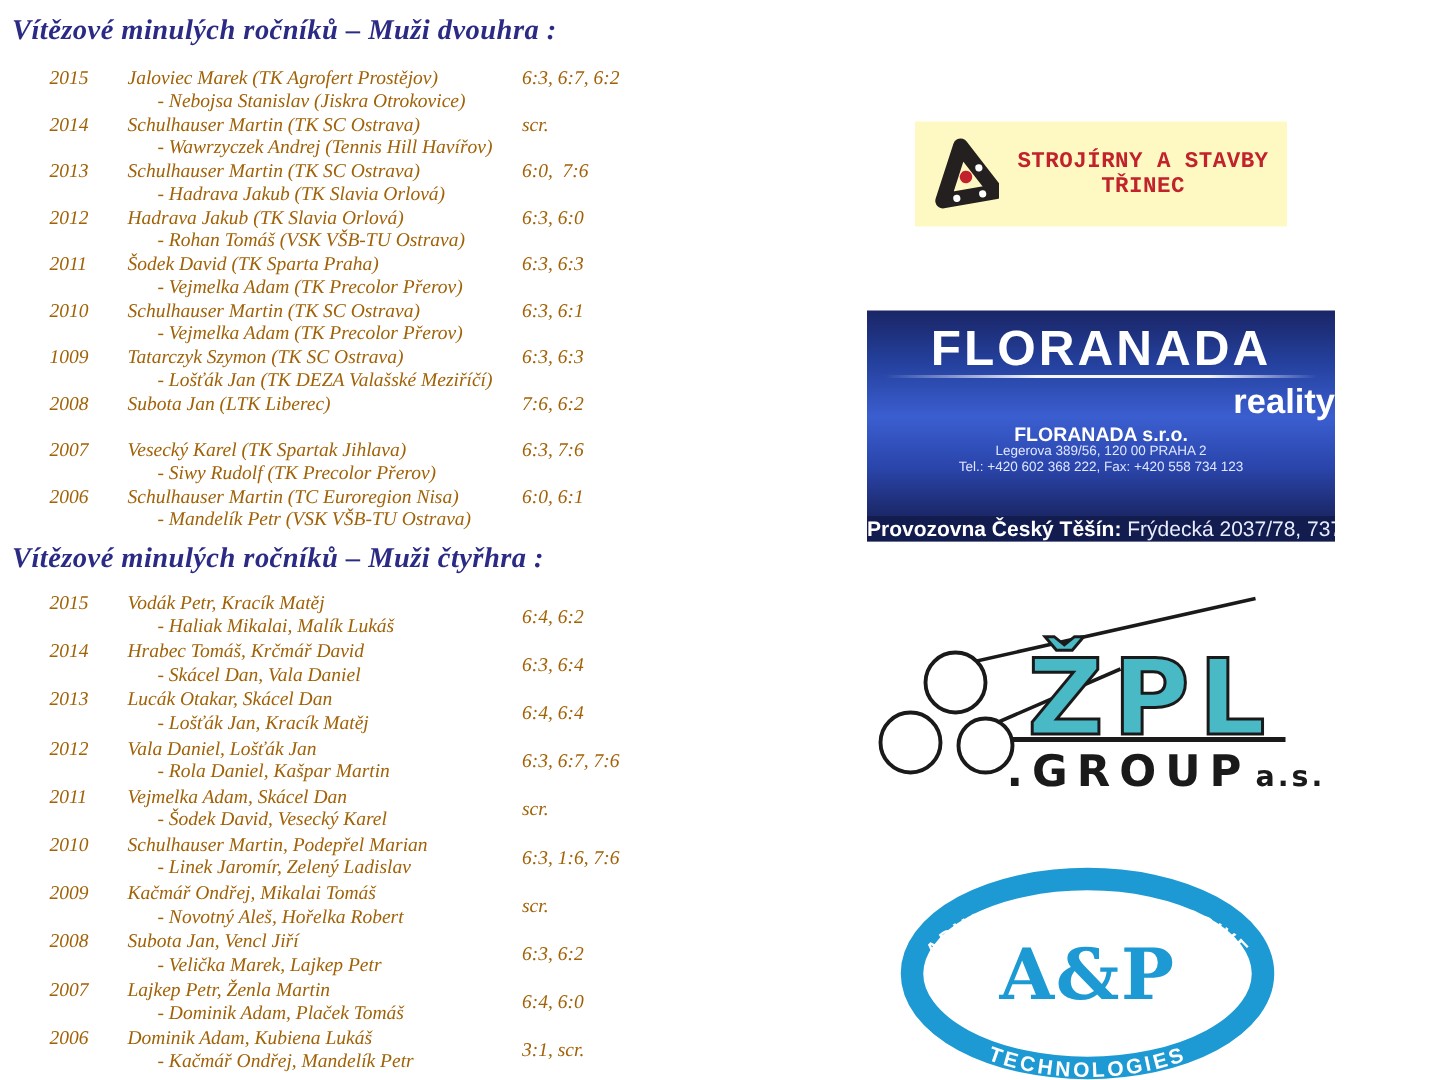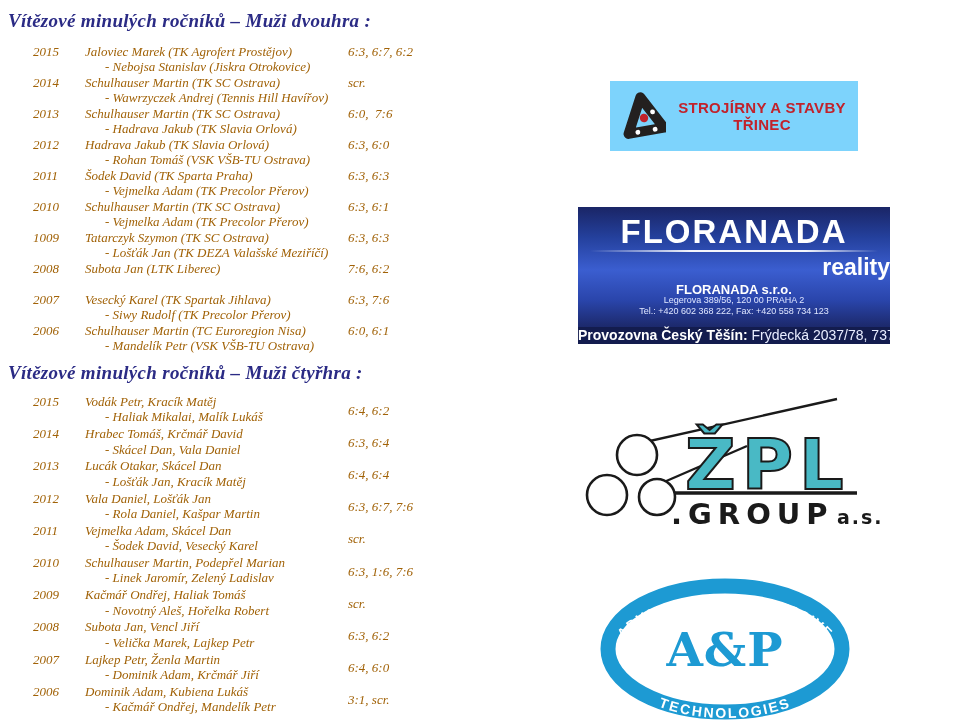--- a/index.html
+++ b/index.html
@@ -23,31 +23,31 @@
   #rows-singles .entry{height:31px;}
   #rows-doubles .entry{height:32.2px;}
   .entry .year{position:absolute;left:33px;top:0;}
   .entry .winner{position:absolute;left:85px;top:0;white-space:nowrap;}
   .entry .runner{position:absolute;left:105px;top:15.4px;white-space:nowrap;}
   .entry .score{position:absolute;left:348px;top:0;white-space:pre;}
   .entry .score.middle{top:8.6px;}
   
   #strojirny{
     position:absolute;left:610px;top:81px;width:248px;height:70px;
-    background:#7dd3fc;display:flex;align-items:center;
-    font-family:Liberation Sans, sans-serif;
+    background:#fef9c3;display:flex;align-items:center;
+    font-family:Liberation Mono, monospace;
   }
   #strojirny .tri{margin-left:12px;flex:0 0 auto;}
   #strojirny .txt{
     flex:1;text-align:center;color:#c1222b;font-weight:bold;
     font-size:15px;line-height:17px;letter-spacing:.3px;
   }
   
   #floranada{
-    position:absolute;left:578px;top:207px;width:312px;height:137px;
+    position:absolute;left:578px;top:207px;width:312px;height:154px;
     background:linear-gradient(180deg,#1a2566 0%,#24409c 22%,#3b5ed0 46%,#2a45ab 68%,#1d2b70 86%,#131c4e 100%);
     color:#fff;text-align:center;font-family:"Liberation Sans", sans-serif;
     overflow:hidden;
   }
   #floranada .flo-name{font-size:33px;font-weight:bold;letter-spacing:2px;margin-top:8px;line-height:34px;}
   #floranada .flo-line{height:2px;margin:1px 12px 2px 12px;
     background:linear-gradient(90deg,rgba(255,255,255,0) 0%,rgba(255,255,255,.95) 35%,rgba(255,255,255,.95) 75%,rgba(255,255,255,0) 100%);}
   #floranada .flo-reality{font-size:23px;font-weight:bold;line-height:26px;margin-bottom:4px;text-align:right;}
   #floranada .flo-company{font-size:13px;font-weight:bold;line-height:11px;}
   #floranada .flo-addr{font-size:9px;line-height:11px;color:#dfe6ff;}
@@ -160,34 +160,34 @@
       <span class="score middle">scr.</span>
     </div>
     <div class="entry">
       <span class="year">2010</span>
       <span class="winner">Schulhauser Martin, Podepřel Marian</span>
       <span class="runner">- Linek Jaromír, Zelený Ladislav</span>
       <span class="score middle">6:3, 1:6, 7:6</span>
     </div>
     <div class="entry">
       <span class="year">2009</span>
-      <span class="winner">Kačmář Ondřej, Haliak Tomáš</span>
+      <span class="winner">Kačmář Ondřej, Mikalai Tomáš</span>
       <span class="runner">- Novotný Aleš, Hořelka Robert</span>
       <span class="score middle">scr.</span>
     </div>
     <div class="entry">
       <span class="year">2008</span>
       <span class="winner">Subota Jan, Vencl Jiří</span>
       <span class="runner">- Velička Marek, Lajkep Petr</span>
       <span class="score middle">6:3, 6:2</span>
     </div>
     <div class="entry">
       <span class="year">2007</span>
       <span class="winner">Lajkep Petr, Ženla Martin</span>
-      <span class="runner">- Dominik Adam, Krčmář Jiří</span>
+      <span class="runner">- Dominik Adam, Plaček Tomáš</span>
       <span class="score middle">6:4, 6:0</span>
     </div>
     <div class="entry">
       <span class="year">2006</span>
       <span class="winner">Dominik Adam, Kubiena Lukáš</span>
       <span class="runner">- Kačmář Ondřej, Mandelík Petr</span>
       <span class="score middle">3:1, scr.</span>
     </div>
   </div>
 

